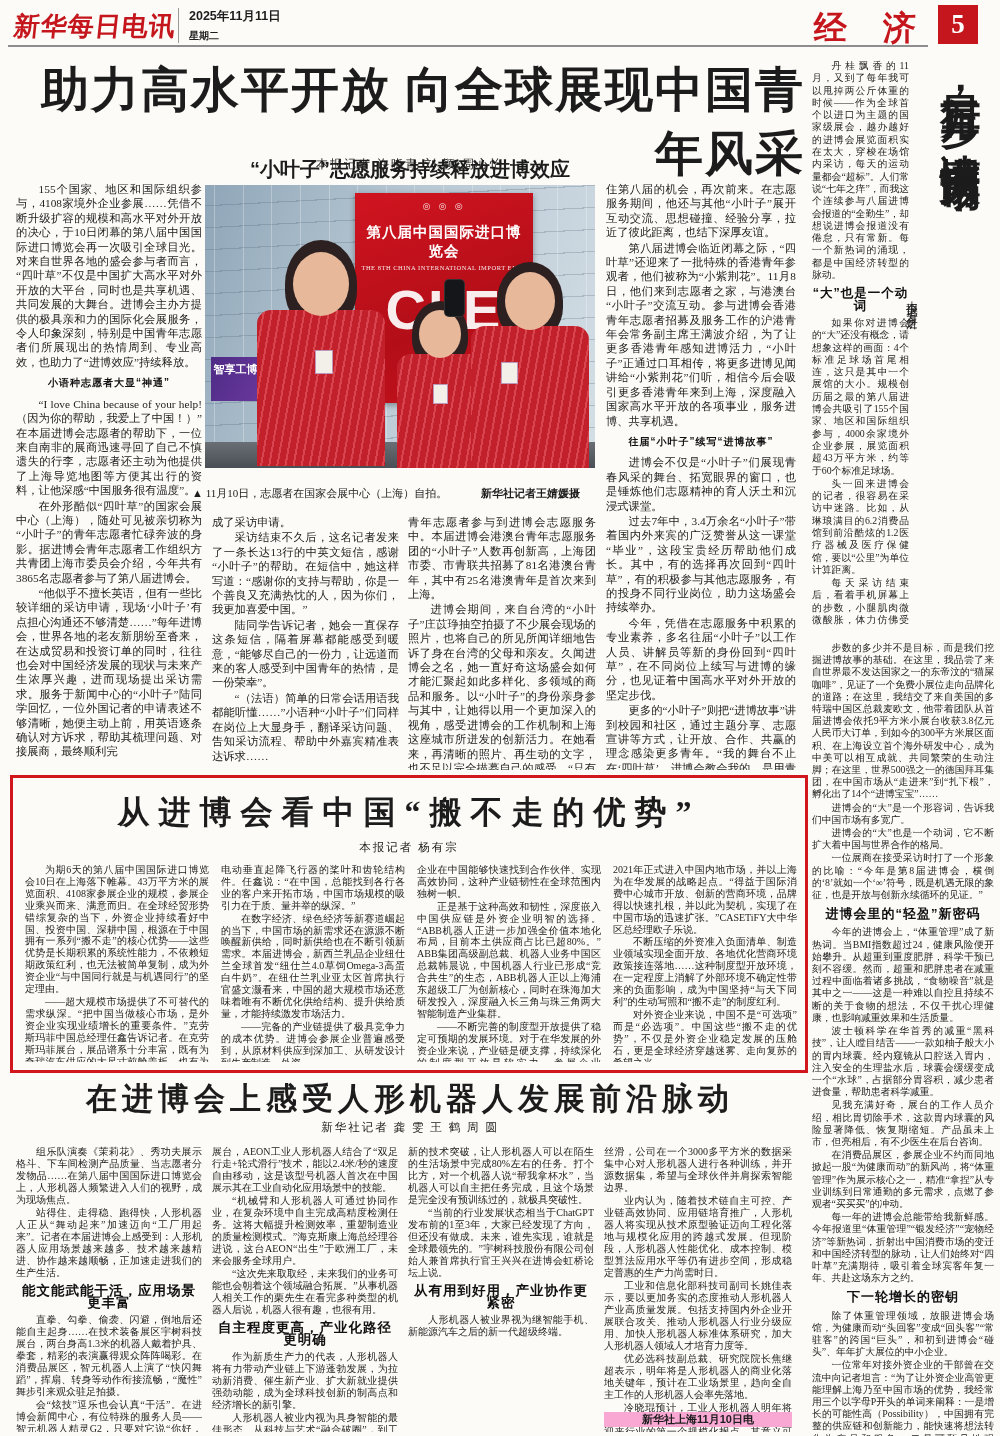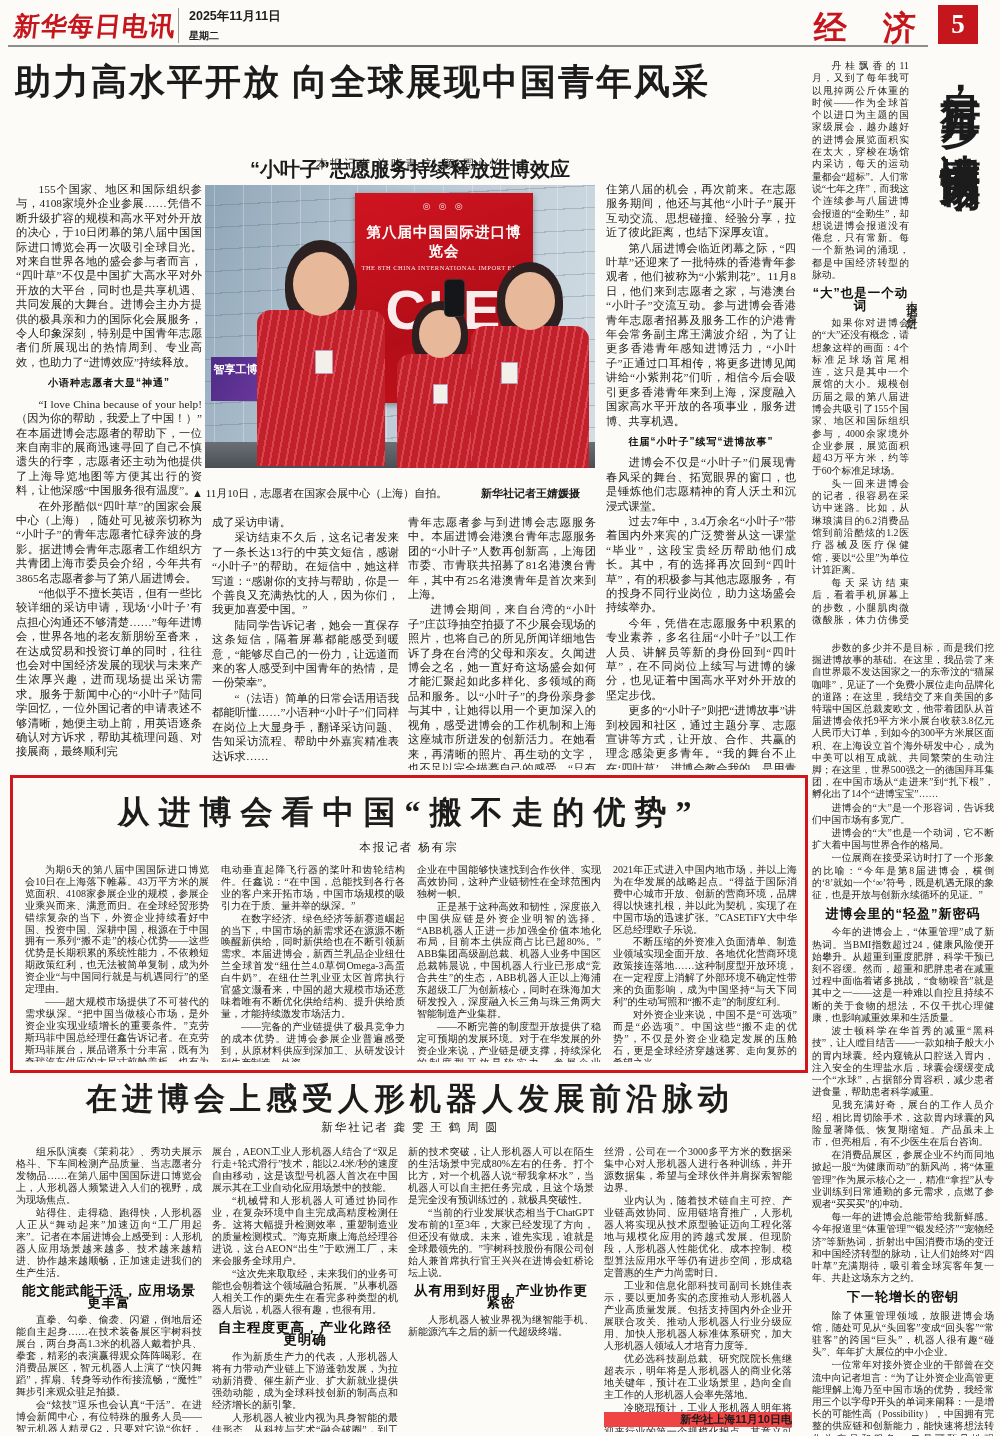--- a/index.html
+++ b/index.html
@@ -18,21 +18,21 @@
   .pagenum{position:absolute;right:22px;top:5px;width:40px;height:39px;background:#c4161c;color:#fff;
         font-size:27px;font-weight:bold;text-align:center;line-height:39px;font-family:"Liberation Serif",serif;}
   .head-rule{position:absolute;top:45px;left:8px;width:920px;height:2px;background:#8d8d8d;}
   
   .col{position:absolute;overflow:hidden;text-align:justify;}
   .col p{margin:0 0 1px 0;text-indent:2em;}
   .col p.cont{text-indent:0;}
   .col h3{margin:7px 0 6px 0;text-align:center;font-size:10px;letter-spacing:1px;
         font-family:"Liberation Sans","DejaVu Sans",sans-serif;color:#111;}
   
-  .t-headline{position:absolute;left:15px;top:58px;width:790px;text-align:left;font-size:36px;
+  .t-headline{position:absolute;left:15px;top:58px;width:790px;text-align:right;font-size:48px;
         font-weight:bold;letter-spacing:2px;}
   .t-sub{position:absolute;left:15px;top:118px;width:790px;text-align:center;font-size:20px;font-weight:bold;
         font-family:"Liberation Sans","DejaVu Sans",sans-serif;margin-top:38px;}
   .t-byline{position:absolute;left:15px;top:156px;width:790px;text-align:center;font-size:12px;letter-spacing:2px;}
   .c-top{font-size:11.3px;line-height:14.4px;}
   .c-t1{left:16px;top:182px;width:186px;height:588px;}
   .c-t2{left:212px;top:515px;width:187px;height:255px;}
   .c-t3{left:408px;top:515px;width:188px;height:255px;}
   .c-t4{left:606px;top:182px;width:190px;height:588px;}
   
@@ -76,22 +76,22 @@
   .c-f4{left:600px;width:184px;}
   
   .r-headline{position:absolute;left:15px;top:1078px;width:790px;text-align:center;font-size:31px;font-weight:bold;letter-spacing:5px;}
   .r-byline{position:absolute;left:15px;top:1120px;width:790px;text-align:center;font-size:11.5px;letter-spacing:2px;}
   .c-r{font-size:10px;line-height:12px;top:1146px;height:286px;}
   .c-r h3{font-size:13.5px;margin:6px 0 5px 0;}
   .c-r1{left:16px;width:186px;}
   .c-r2{left:212px;width:186px;}
   .c-r3{left:408px;width:186px;}
   .c-r4{left:604px;width:188px;}
-  .dateline{position:absolute;left:604px;top:1412px;width:188px;text-align:right;font-size:11px;font-weight:bold;
-        background:#ef4444;font-family:"Liberation Sans","DejaVu Sans",sans-serif;}
+  .dateline{position:absolute;left:604px;top:1412px;width:188px;text-align:center;font-size:11px;font-weight:bold;
+        background:#f9a8d4;font-family:"Liberation Sans","DejaVu Sans",sans-serif;}
   
   .walk-vtitle{position:absolute;left:930px;top:64px;width:58px;height:575px;writing-mode:vertical-rl;
         font-size:40px;font-weight:bold;letter-spacing:3px;text-align:left;}
   .walk-vbyline{position:absolute;left:904px;top:292px;height:110px;writing-mode:vertical-rl;font-size:11.5px;letter-spacing:2px;}
   .c-wn{left:812px;top:60px;width:97px;height:566px;font-size:9.8px;line-height:12.3px;}
   .c-wn h3{font-size:12.5px;margin:6px 0 5px 0;}
   .c-ww{left:812px;top:630px;width:182px;height:800px;font-size:9.8px;line-height:12.2px;margin-top:12px;}
   .c-ww h3{font-size:13px;margin:7px 0 6px 0;}
 </style>
 </head>
@@ -254,17 +254,17 @@
       <p>进博会的“大”是一个形容词，告诉我们中国市场有多宽广。</p>
       <p>进博会的“大”也是一个动词，它不断扩大着中国与世界合作的格局。</p>
       <p>一位展商在接受采访时打了一个形象的比喻：“今年是第8届进博会，横倒的‘8’就如一个‘∞’符号，既是机遇无限的象征，也是开放与创新永续循环的见证。”</p>
       <h3>进博会里的“轻盈”新密码</h3>
       <p>今年的进博会上，“体重管理”成了新热词。当BMI指数超过24，健康风险便开始攀升。从超重到重度肥胖，科学干预已刻不容缓。然而，超重和肥胖患者在减重过程中面临着诸多挑战，“食物噪音”就是其中之一——这是一种难以自控且持续不断的关于食物的想法，不仅干扰心理健康，也影响减重效果和生活质量。</p>
       <p>波士顿科学在华首秀的减重“黑科技”，让人瞠目结舌——一款如柚子般大小的胃内球囊。经内窥镜从口腔送入胃内，注入安全的生理盐水后，球囊会缓缓变成一个“水球”，占据部分胃容积，减少患者进食量，帮助患者科学减重。</p>
       <p>见我充满好奇，展台的工作人员介绍，相比胃切除手术，这款胃内球囊的风险显著降低、恢复期缩短。产品虽未上市，但亮相后，有不少医生在后台咨询。</p>
       <p>在消费品展区，参展企业不约而同地掀起一股“为健康而动”的新风尚，将“体重管理”作为展示核心之一，精准“拿捏”从专业训练到日常通勤的多元需求，点燃了参观者“买买买”的冲动。</p>
       <p>每一年的进博会总能带给我新鲜感。今年报道里“体重管理”“银发经济”“宠物经济”等新热词，折射出中国消费市场的变迁和中国经济转型的脉动，让人们始终对“四叶草”充满期待，吸引着全球宾客年复一年、共赴这场东方之约。</p>
       <h3>下一轮增长的密钥</h3>
-      <p>除了体重管理领域，放眼进博会场馆，随处可见从“头回客”变成“回头客”“常驻客”的跨国“巨头”，机器人很有趣“碰头”、年年扩大展位的中小企业。</p>
+      <p>除了体重管理领域，放眼进博会场馆，为健康而动“头回客”变成“回头客”“常驻客”的跨国“巨头”，和初到进博会“碰头”、年年扩大展位的中小企业。</p>
       <p>一位常年对接外资企业的干部曾在交流中向记者坦言：“为了让外资企业高管更能理解上海乃至中国市场的优势，我经常用三个以字母P开头的单词来阐释：一是增长的可能性高（Possibility），中国拥有完整的供应链和创新能力，能快速将想法转化为产品和服务；二是可预见性强（Predictability），企业可以从科学制定和接续实施五年规划中看到很多实实在在的机遇；三是亲商政府（Pro-Business Governance），持续优化的营商环境让企业安心。”</p>
     </div>
 
 </div>
 
 </body></html>

